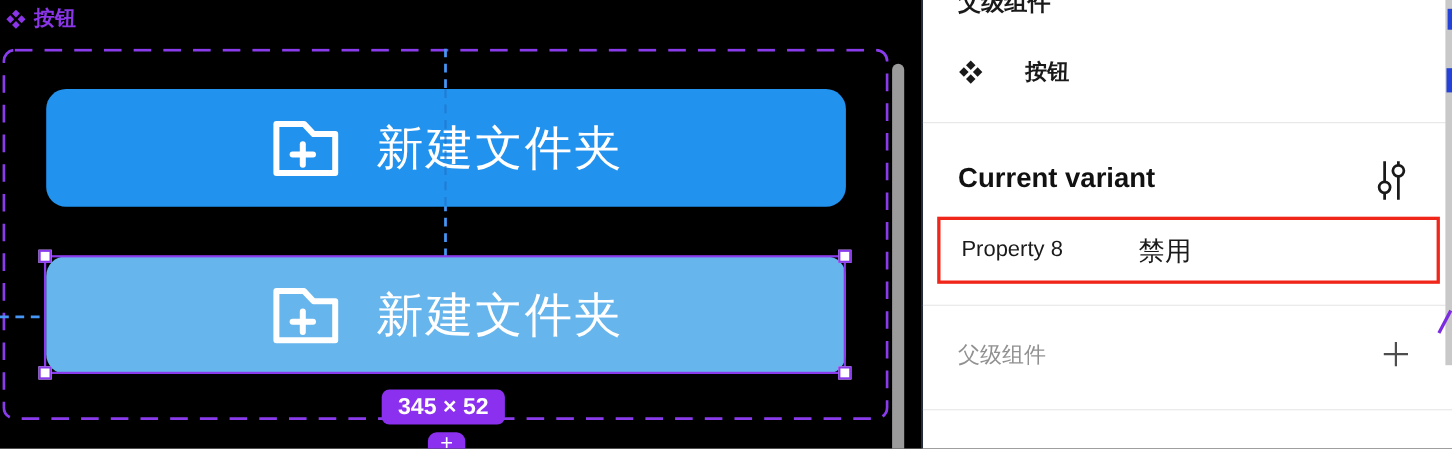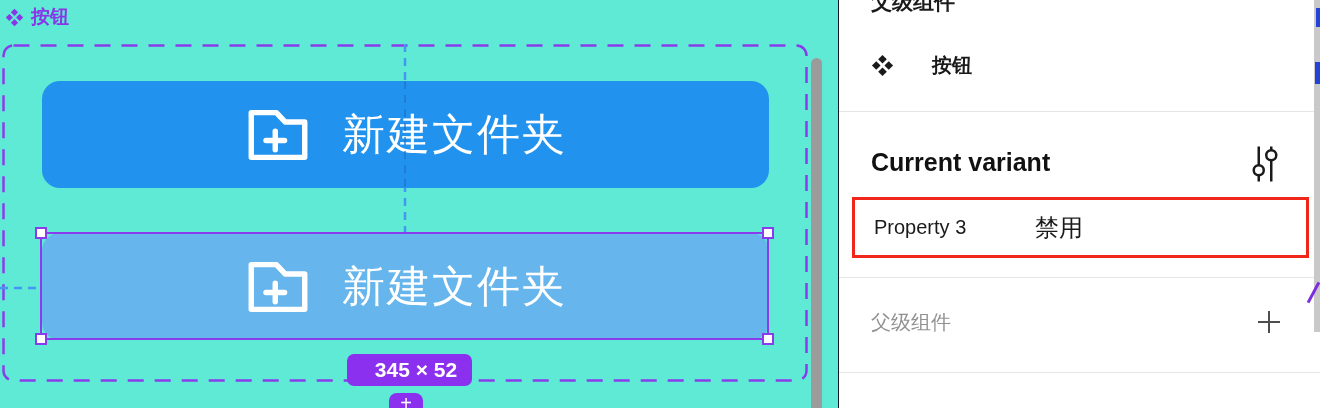--- a/index.html
+++ b/index.html
@@ -1,33 +1,33 @@
 <!DOCTYPE html>
 <html><head>
 <meta charset="utf-8">
 <style>
   html,body{margin:0;padding:0;}
   body{font-family:"Liberation Sans","DejaVu Sans",sans-serif;}
-  #screen{position:relative;width:1320px;height:408px;background:#5eead4;overflow:hidden;}
+  #screen{position:relative;width:1320px;height:408px;background:#000000;overflow:hidden;}
 
   
   .set-label{position:absolute;left:5px;top:4px;display:flex;align-items:center;gap:7px;color:#8a35e8;font-size:19px;font-weight:bold;}
   .set-border{position:absolute;left:2px;top:44px;}
   .guide{position:absolute;}
 
   .btn{position:absolute;left:42px;width:727px;height:107px;border-radius:18px;display:flex;align-items:center;justify-content:center;gap:30px;color:#ffffff;font-size:43px;letter-spacing:2px;}
   .btn-default{top:81px;background:#2192ee;}
   .btn-disabled{top:233px;background:#66b5ec;}
 
   .selection{position:absolute;left:40px;top:232px;width:729px;height:108px;border:2px solid #8a3cec;box-sizing:border-box;}
   .handle{position:absolute;width:12px;height:12px;background:#ffffff;border:2.5px solid #8a3cec;box-sizing:border-box;}
   .h-tl{left:-7px;top:-7px;} .h-tr{right:-7px;top:-7px;}
   .h-bl{left:-7px;bottom:-7px;} .h-br{right:-7px;bottom:-7px;}
 
-  .size-badge{position:absolute;left:347px;top:354px;width:112px;height:32px;background:#8a30ee;border-radius:7px;color:#fff;font-size:21px;font-weight:bold;display:flex;align-items:center;justify-content:center;z-index:5;padding-left:13px;}
+  .size-badge{position:absolute;left:347px;top:354px;width:112px;height:32px;background:#8a30ee;border-radius:7px;color:#fff;font-size:21px;font-weight:bold;display:flex;align-items:center;justify-content:center;z-index:5;}
   .add-variant{position:absolute;left:389px;top:393px;width:34px;height:28px;background:#8a30ee;border-radius:8px;color:#fff;font-size:20px;display:flex;align-items:flex-start;justify-content:center;line-height:20px;z-index:5;}
 
   
   .canvas-scrollbar{position:absolute;left:811px;top:58px;width:11px;height:356px;background:#9b9b9b;border-radius:6px;}
 
   
   .panel{position:absolute;left:838px;top:0;width:482px;height:408px;background:#ffffff;border-left:1px solid #0f172a;box-sizing:border-box;}
   .panel .divider{position:absolute;left:0;width:100%;height:1px;background:#e6e6e6;}
   .clip-top{position:absolute;left:0;top:0;width:100%;height:16px;overflow:hidden;}
   .parent-label{position:absolute;left:32px;top:-12px;font-size:21px;font-weight:bold;color:#1a1a1a;}
@@ -134,21 +134,21 @@
     <div class="sliders-btn">
       <svg width="30" height="38" viewBox="0 0 24 30">
         <line x1="7" y1="1" x2="7" y2="29" stroke="#1a1a1a" stroke-width="2"></line>
         <line x1="17" y1="1" x2="17" y2="29" stroke="#1a1a1a" stroke-width="2"></line>
         <circle cx="7" cy="20" r="4" fill="#ffffff" stroke="#1a1a1a" stroke-width="2"></circle>
         <circle cx="17" cy="8" r="4" fill="#ffffff" stroke="#1a1a1a" stroke-width="2"></circle>
       </svg>
     </div>
 
     <div class="prop-box">
-      <span class="prop-name">Property 3</span>
+      <span class="prop-name">Property 8</span>
       <span class="prop-value">禁用</span>
     </div>
 
     <div class="divider" style="top:277px;"></div>
 
     <div class="al-label">父级组件</div>
     <div class="al-plus">
       <svg width="26" height="26" viewBox="0 0 26 26">
         <line x1="13" y1="2" x2="13" y2="24" stroke="#4d4d4d" stroke-width="2"></line>
         <line x1="2" y1="13" x2="24" y2="13" stroke="#4d4d4d" stroke-width="2"></line>

